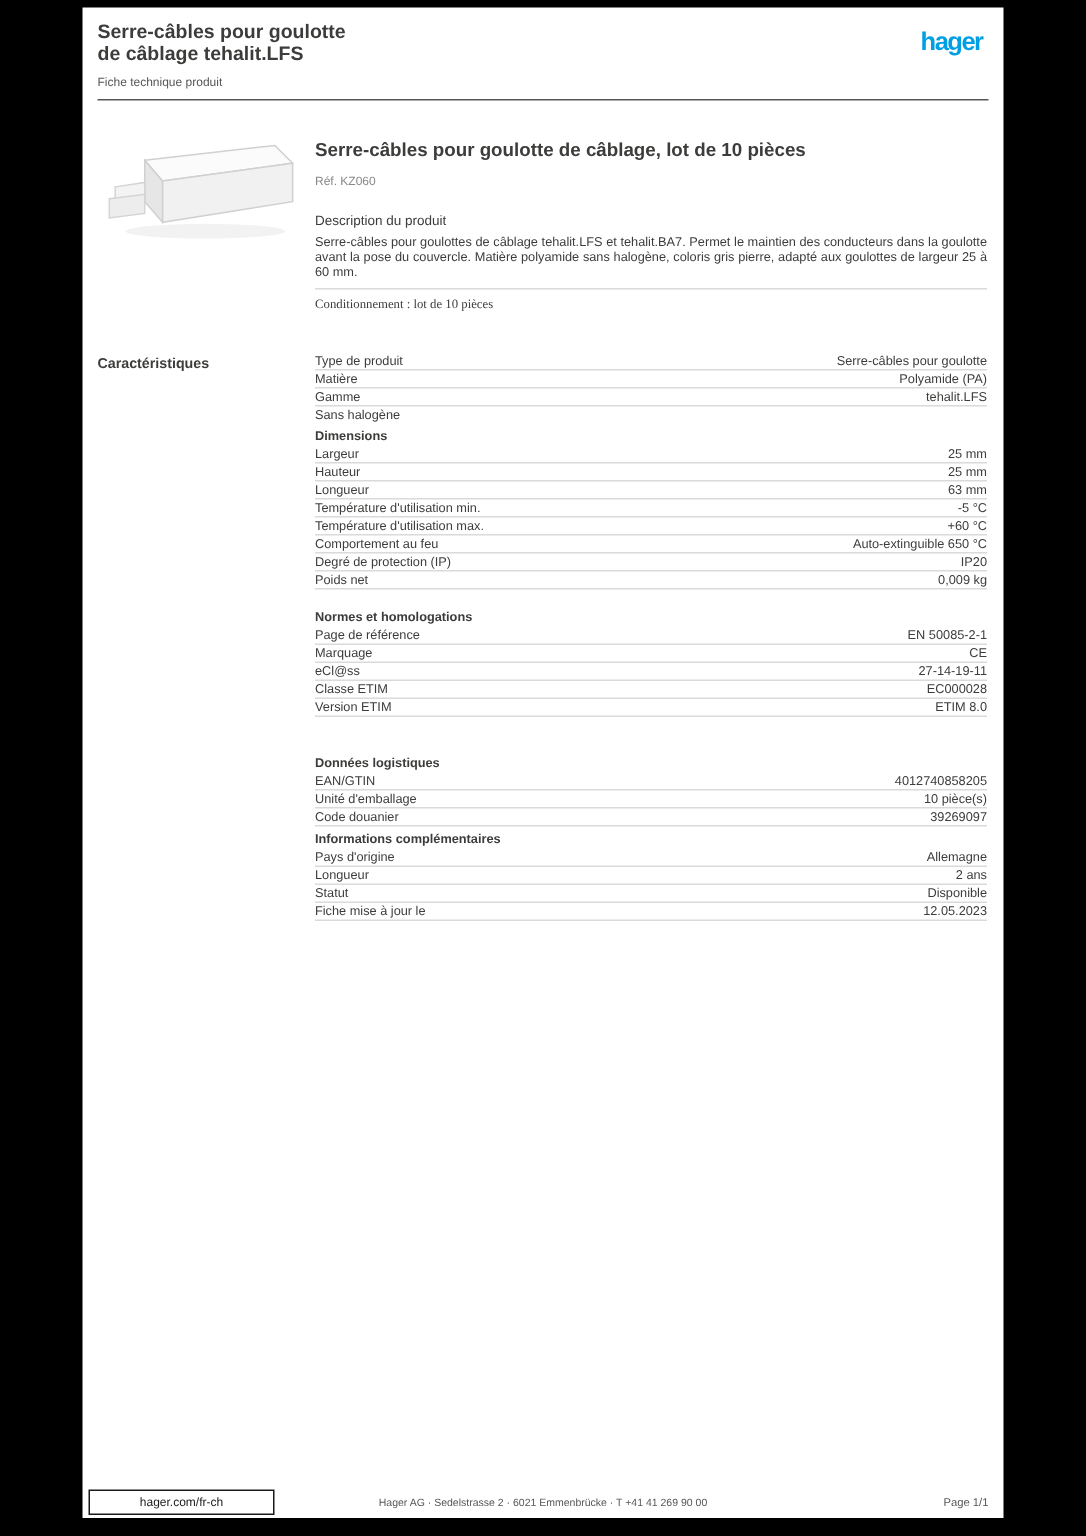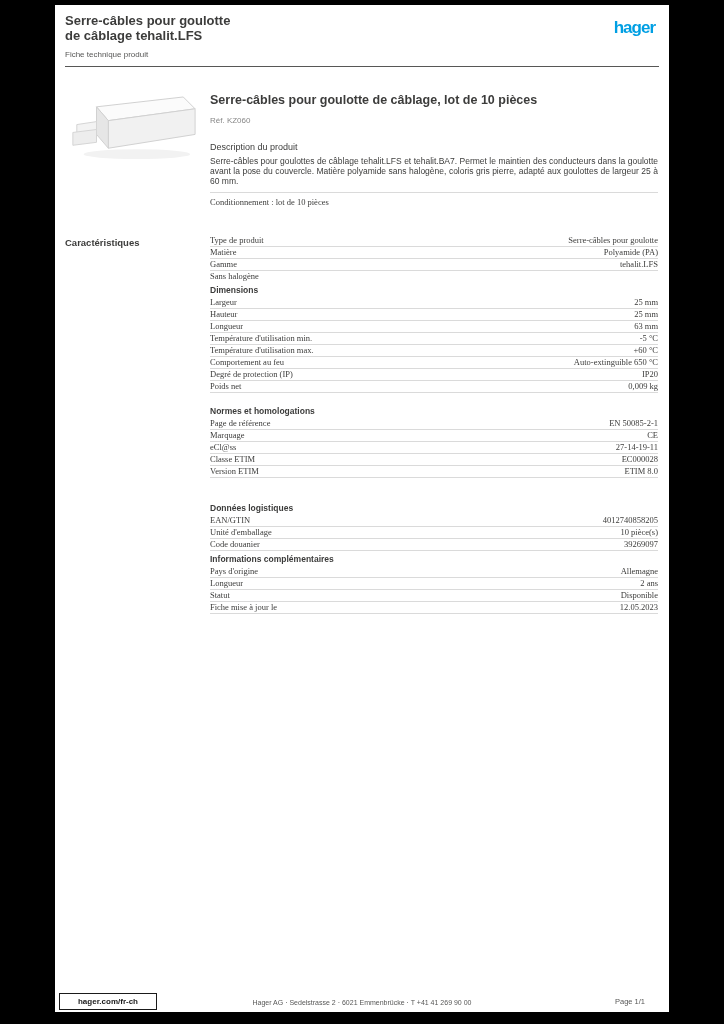--- a/index.html
+++ b/index.html
@@ -28,37 +28,37 @@
   .product-info{position:absolute;left:155px;top:88px;width:448px;}
   .p-title{font-size:12.5px;font-weight:bold;line-height:14px;color:#3c3c3b;}
   .p-ref{margin-top:9px;font-size:8px;color:#878787;}
   .p-desc-title{margin-top:17px;font-size:9px;font-weight:normal;}
   .p-desc{margin-top:4px;font-size:8.5px;line-height:10px;color:#3c3c3b;text-align:justify;}
   .p-note{margin-top:6px;padding-top:4px;border-top:1px solid #dadada;font-size:8.5px;color:#3c3c3b;font-family:Liberation Serif, serif;}
   
   .sidebar-label{position:absolute;left:10px;top:232px;font-size:9.5px;font-weight:bold;}
   
   .specs{position:absolute;left:155px;top:230px;width:448px;font-size:8.5px;}
-  .row{display:flex;justify-content:space-between;align-items:flex-end;padding:1px 0;line-height:9px;border-bottom:1px solid #dadada;font-family:Liberation Serif, serif;}
+  .row{display:flex;justify-content:space-between;align-items:flex-end;padding:1px 0;line-height:9px;border-bottom:1px solid #dadada;}
   .row.noline{border-bottom:none;}
   .rl{color:#3c3c3b;}
   .rv{color:#3c3c3b;text-align:right;white-space:nowrap;padding-left:10px;}
   .subhead{font-weight:bold;font-size:8.5px;line-height:9px;margin:4px 0 2px;}
   .section-standards{margin-top:14px;}
   .section-logistics{margin-top:26px;}
   .section-additional{margin-top:4px;}
   
   .footer-box{
-    position:absolute;left:4px;bottom:2px;width:98px;height:17px;
+    position:absolute;left:4px;bottom:2px;width:124px;height:17px;
     border:1px solid #1a1a1a;background:#fff;
     display:flex;align-items:center;justify-content:center;
-    font-size:8px;font-weight:bold;color:#1a1a1a;text-decoration:none;
+    font-size:8px;font-weight:normal;color:#1a1a1a;text-decoration:none;
   }
   .footer-center{position:absolute;left:110px;right:110px;bottom:6px;text-align:center;font-size:7px;color:#575756;}
-  .footer-page{position:absolute;right:24px;bottom:6px;font-size:7.5px;color:#575756;}
+  .footer-page{position:absolute;right:10px;bottom:6px;font-size:7.5px;color:#575756;}
 </style>
 </head>
 <body style="--brand: #009fe3;">
 
 <div class="page">
 
   <div class="header-title">
     <div>Serre-câbles pour goulotte</div>
     <div>de câblage tehalit.LFS</div>
   </div>

